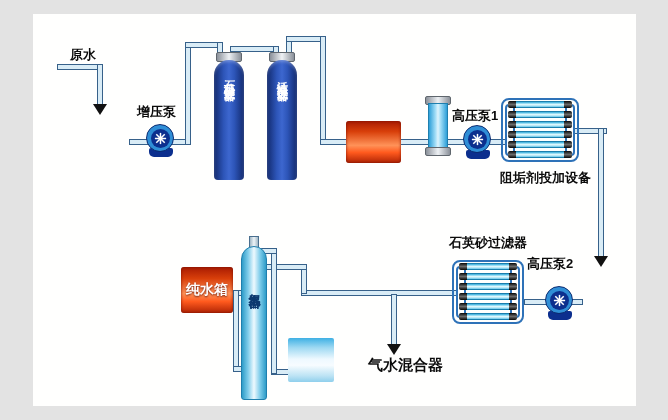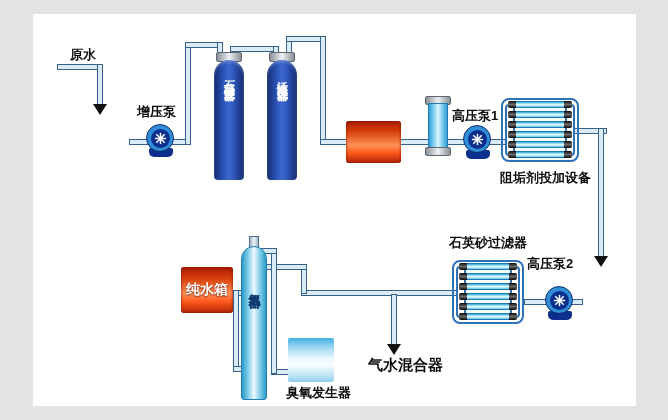--- a/index.html
+++ b/index.html
@@ -212,14 +212,13 @@
 
   <div class="ozone" style="left:288px;top:338px;width:46px;height:44px;"></div>
 
   <div class="lbl" style="left:70px;top:46px;">原水</div>
   <div class="lbl" style="left:137px;top:103px;">增压泵</div>
   <div class="lbl" style="left:452px;top:107px;text-align:right;">高压泵1</div>
   <div class="lbl" style="left:500px;top:169px;">阻垢剂投加设备</div>
   <div class="lbl" style="left:449px;top:234px;">石英砂过滤器</div>
   <div class="lbl" style="left:527px;top:255px;">高压泵2</div>
   <div class="lbl big" style="left:368px;top:356px;">气水混合器</div>
-  <div class="lbl" style="left:286px;top:384px;">臭氧发生器</div>
 </div>
 
 </body></html>

